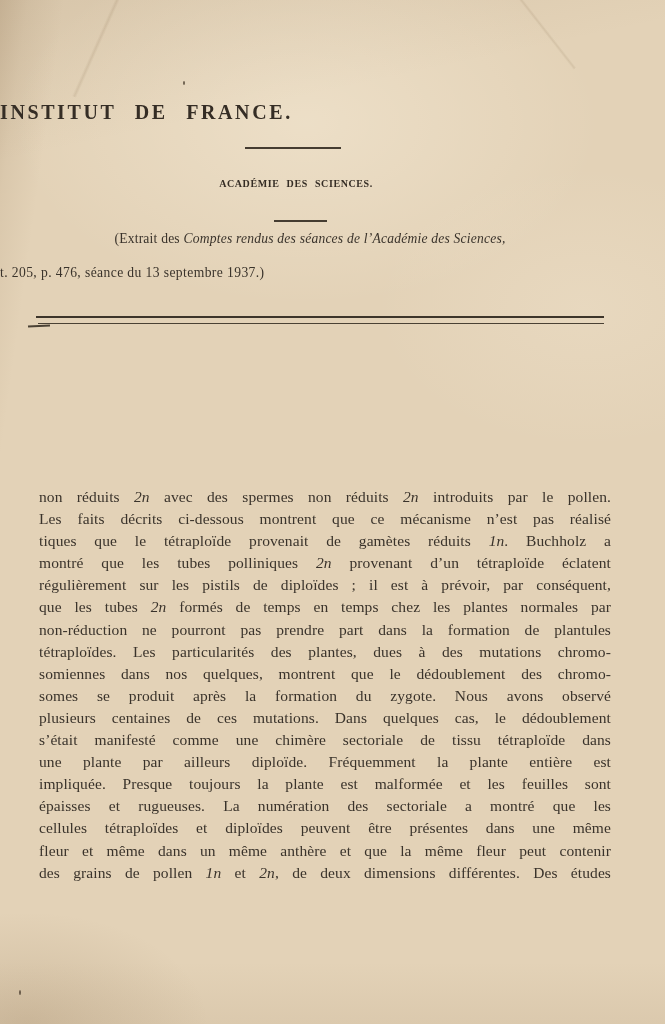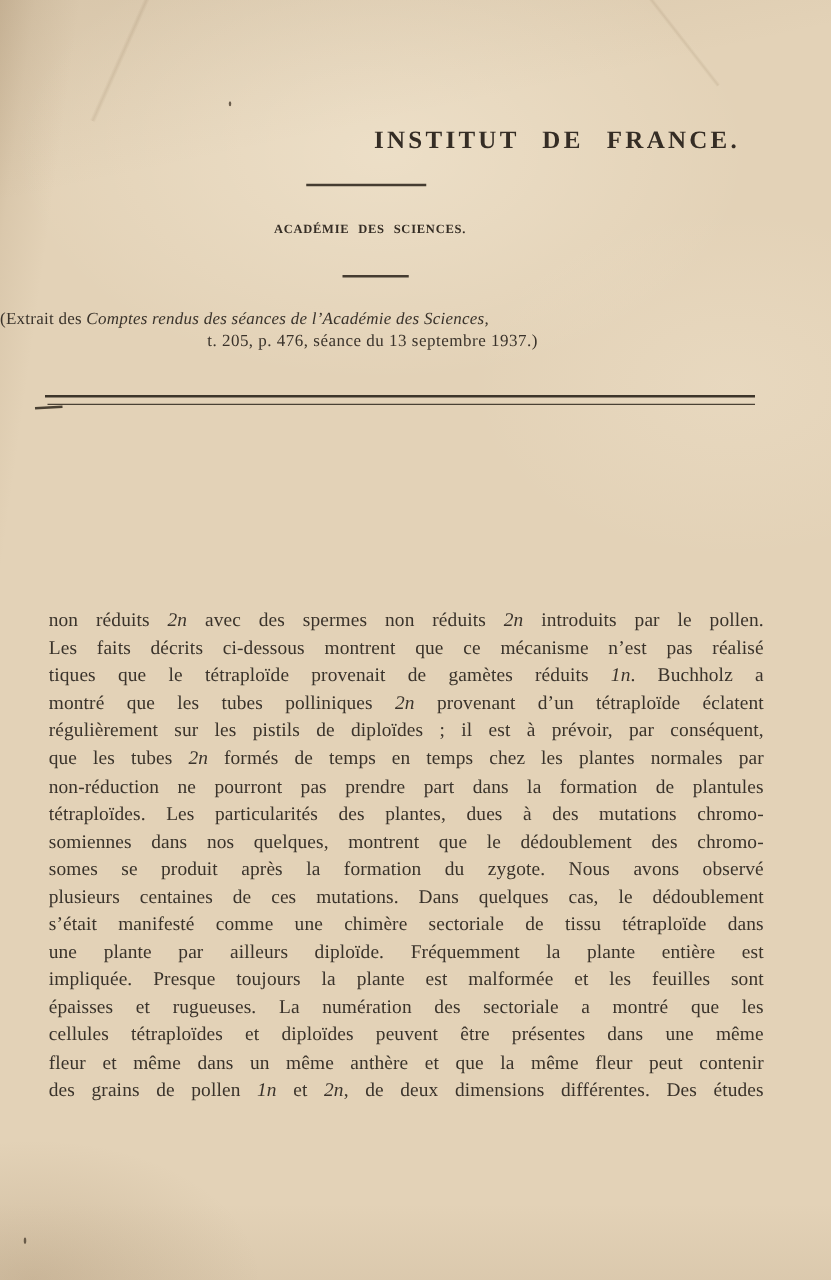--- a/index.html
+++ b/index.html
@@ -20,38 +20,38 @@
     color: #3a332b;
   }
   .crease {
     position: absolute; pointer-events: none;
     background: linear-gradient(90deg, rgba(126,100,68,0), rgba(126,100,68,0.14), rgba(126,100,68,0));
   }
   .crease.c1 { left: 96px; top: -18px; width: 5px; height: 120px; transform: rotate(24deg); }
   .crease.c2 { left: 545px; top: -12px; width: 4px; height: 90px; transform: rotate(-38deg); }
 
   .masthead-title {
-    position: absolute; top: 101px; left: 0; width: 592px; text-align: right;
+    position: absolute; top: 101px; left: 0; width: 592px; text-align: left;
     font-size: 20px; font-weight: bold; letter-spacing: 2.6px; word-spacing: 11px;
     color: #352d25;
   }
   .rule-1 { position: absolute; top: 147px; left: 245px; width: 96px; height: 2px; background: #453c31; }
   .masthead-academy {
     position: absolute; top: 178px; left: 0; width: 592px; text-align: center;
     font-size: 10px; font-weight: bold; letter-spacing: 0.6px; word-spacing: 4px;
     color: #352d25;
   }
   .rule-2 { position: absolute; top: 220px; left: 274px; width: 53px; height: 1.6px; background: #453c31; }
 
   .citation-line-1 {
-    position: absolute; top: 247px; left: 0; width: 596px; text-align: left;
-    font-size: 13.6px; letter-spacing: 0.2px;
+    position: absolute; top: 231px; left: 0; width: 596px; text-align: center;
+    font-size: 13.6px; letter-spacing: 0.2px; padding-left: 12px;
   }
   .citation-line-2 {
-    position: absolute; top: 265px; left: 0; width: 596px; text-align: center;
+    position: absolute; top: 265px; left: 0; width: 596px; 
     font-size: 13.6px; letter-spacing: 0.4px;
   }
 
   .double-rule-top { position: absolute; top: 316px; left: 36px; width: 568px; height: 2px; background: #3d352a; }
   .double-rule-bottom { position: absolute; top: 323px; left: 38px; width: 566px; height: 1px; background: #4a4134; }
   .rule-artifact { position: absolute; top: 325px; left: 28px; width: 22px; height: 2px; background: #4a4134; transform: rotate(-3deg); }
 
   .article-heading {
     position: absolute; top: 407px; left: 39px; width: 572px;
     font-size: 15px; line-height: 23px; color: #372f27;

